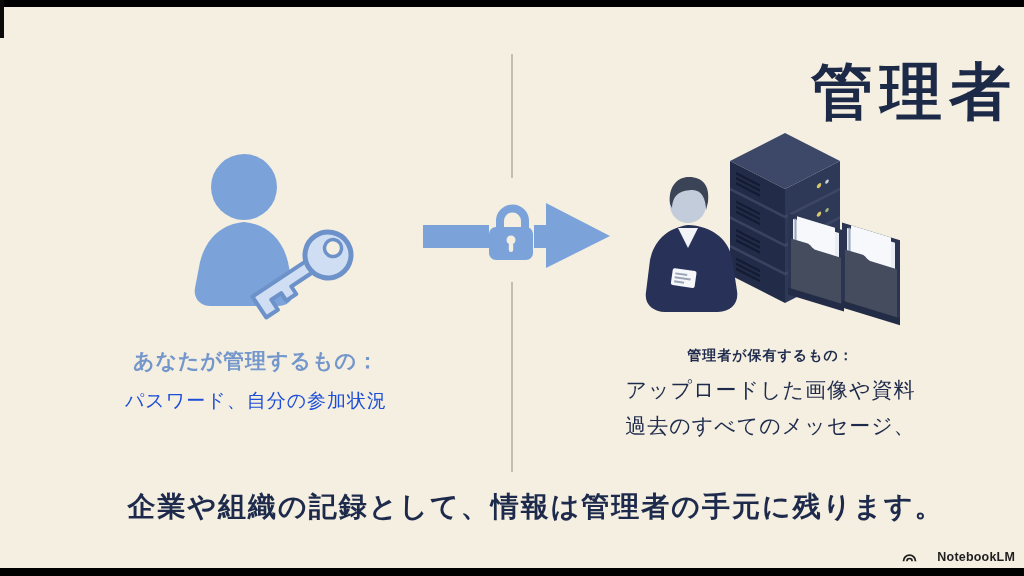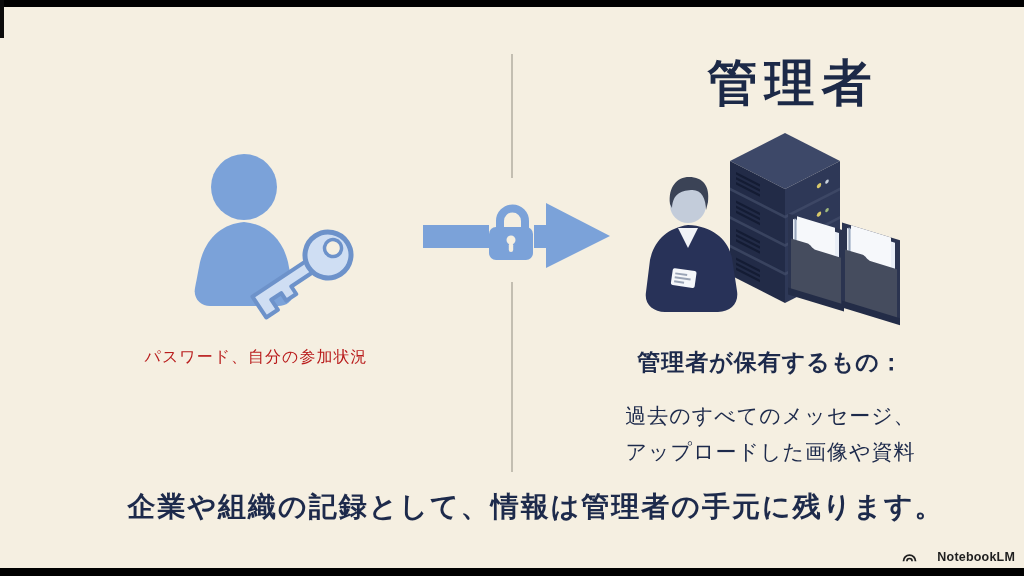--- a/index.html
+++ b/index.html
@@ -12,28 +12,28 @@
   .bar.top { top:0; height:7px; }
   .bar.bottom { top:568px; height:8px; }
   .notch { position:absolute; left:0; top:0; width:4px; height:38px; background:#0b0b0b; }
 
   .divider { position:absolute; left:511px; width:2px; background:#c3beb1; }
   .divider.seg-top { top:54px; height:124px; }
   .divider.seg-bottom { top:282px; height:190px; }
 
   .title { position:absolute; text-align:center; font-weight:bold; white-space:nowrap; }
   .title.left  { left:35px;  top:52px; width:450px; font-size:44px; letter-spacing:2px; color:#7ba1d8; }
-  .title.right { left:568px; top:50px; width:450px; font-size:50px; letter-spacing:7px; color:#1c2947; }
+  .title.right { left:568px; top:50px; width:450px; font-size:62px; letter-spacing:7px; color:#1c2947;text-align:right; }
 
   .caption { position:absolute; text-align:center; white-space:nowrap; }
   .caption.left { left:30px; top:347px; width:452px; }
   .caption.left .cap-head { font-size:21px; font-weight:bold; letter-spacing:1px; color:#7396cb; margin-bottom:13px; }
-  .caption.left .cap-body { font-size:16px; font-weight:500; letter-spacing:1px; color:#b91c1c; }
+  .caption.left .cap-body { font-size:19px; font-weight:500; letter-spacing:1px; color:#1d4ed8; }
   .caption.right { left:553px; top:347px; width:435px; color:#1d2a4b; }
-  .caption.right .cap-head { font-size:23px; font-weight:bold; letter-spacing:1px; margin-bottom:20px; }
+  .caption.right .cap-head { font-size:14px; font-weight:bold; letter-spacing:1px; margin-bottom:7px; }
   .caption.right .cap-line { font-size:21px; letter-spacing:1px; line-height:36px; font-weight:500; }
 
   .bottom-note {
     position:absolute; left:0; top:488px; width:1024px; text-align:center;
     font-size:28px; font-weight:bold; letter-spacing:2px; color:#1d2a4b; white-space:nowrap;padding-left:24px;
   }
 
   .watermark {
     position:absolute; right:9px; top:549px; height:16px;
     display:flex; align-items:center; gap:20px;
@@ -143,26 +143,27 @@
       <g transform="translate(28,140) rotate(8)">
         <rect x="0" y="0" width="24" height="17" rx="2" fill="#f5f7fa"></rect>
         <rect x="3" y="4" width="12" height="2" fill="#9aa4b6"></rect>
         <rect x="3" y="8" width="16" height="2" fill="#9aa4b6"></rect>
         <rect x="3" y="12" width="10" height="2" fill="#9aa4b6"></rect>
       </g>
     </g>
   </svg>
 
   <div class="caption left">
+    <div class="cap-head">あなたが管理するもの：</div>
     <div class="cap-body">パスワード、自分の参加状況</div>
   </div>
   <div class="caption right">
     <div class="cap-head">管理者が保有するもの：</div>
+    <div class="cap-line">アップロードした画像や資料</div>
     <div class="cap-line">過去のすべてのメッセージ、</div>
-    <div class="cap-line">アップロードした画像や資料</div>
   </div>
 
   <div class="bottom-note">企業や組織の記録として、情報は管理者の手元に残ります。</div>
 
   <div class="watermark">
     <svg width="15" height="12" viewBox="0 0 20 15" style="position:static">
       <path d="M2,13 A8,8 0 0 1 18,13" fill="none" stroke="#1f1f1f" stroke-width="2.4"></path>
       <path d="M6.5,13 A3.5,3.5 0 0 1 13.5,13" fill="none" stroke="#1f1f1f" stroke-width="2.2"></path>
     </svg>
     <span>NotebookLM</span>

